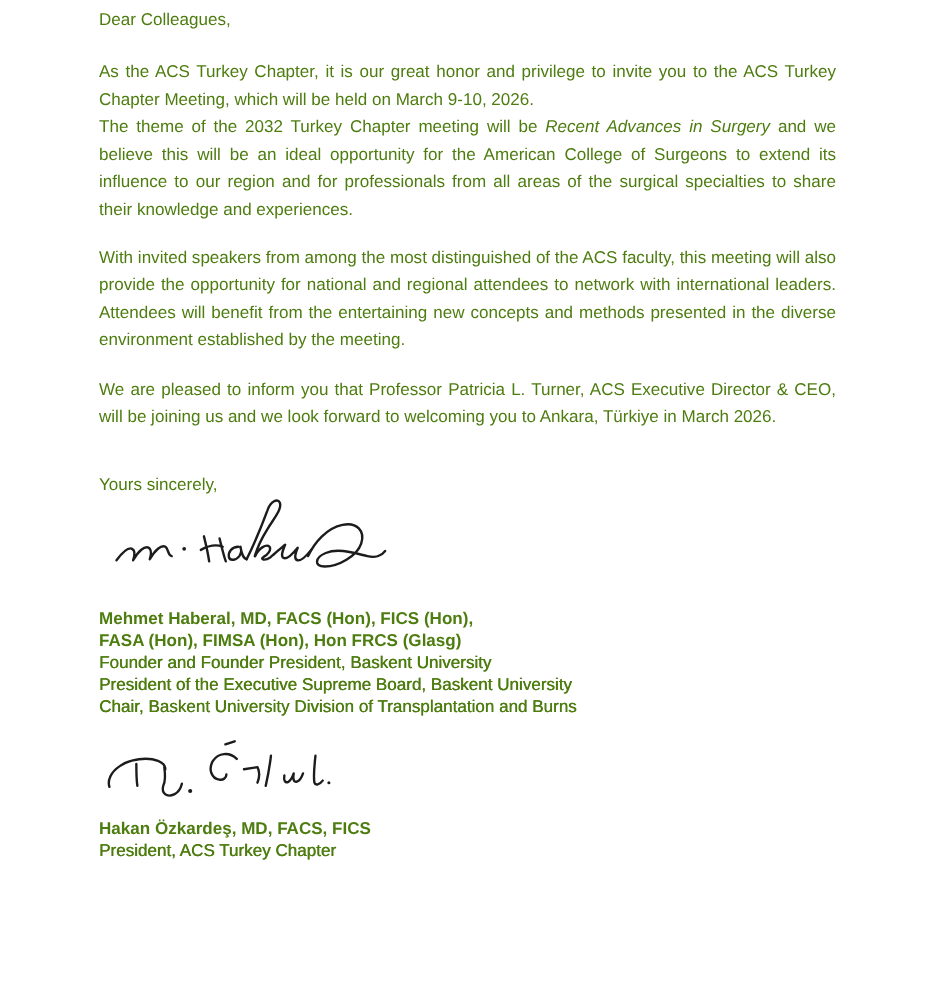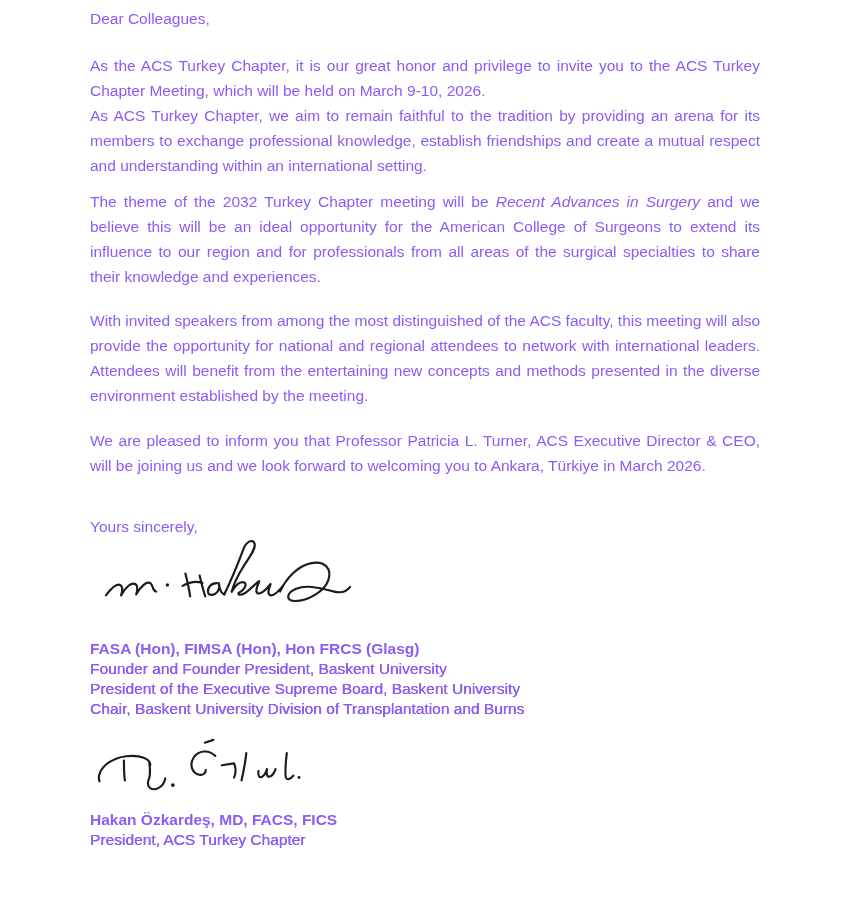--- a/index.html
+++ b/index.html
@@ -4,21 +4,21 @@
 <style>
   * { margin: 0; padding: 0; box-sizing: border-box; }
   html, body { background: #ffffff; }
   .page {
     position: relative;
     width: 852px;
     height: 901px;
     background: #ffffff;
     overflow: hidden;
     font-family: "Liberation Sans", "DejaVu Sans", sans-serif;
-    color: #8b5cf6;
+    color: #4d7c0f;
   }
   .letter {
     padding: 6px 92px 0 90px;
   }
   .salutation {
     font-size: 15.5px;
     line-height: 25px;
     margin-bottom: 22px;
     text-align: left;
   }
@@ -60,21 +60,20 @@
 </head>
 <body>
 
 <div class="page">
   <div class="letter">
 
     <div class="salutation">Dear Colleagues,</div>
 
     <p class="body-par p1">As the ACS Turkey Chapter, it is our great honor and privilege to invite you to the ACS Turkey Chapter Meeting, which will be held on March 9-10, 2026.</p>
 
-    <p class="body-par p2">As ACS Turkey Chapter, we aim to remain faithful to the tradition by providing an arena for its members to exchange professional knowledge, establish friendships and create a mutual respect and understanding within an international setting.</p>
 
     <p class="body-par p3"><span>The theme of the 2032 Turkey Chapter meeting will be </span><span class="emphasis">Recent Advances in Surgery</span><span> and we believe this will be an ideal opportunity for the American College of Surgeons to extend its influence to our region and for professionals from all areas of the surgical specialties to share their knowledge and experiences.</span></p>
 
     <p class="body-par p4">With invited speakers from among the most distinguished of the ACS faculty, this meeting will also provide the opportunity for national and regional attendees to network with international leaders. Attendees will benefit from the entertaining new concepts and methods presented in the diverse environment established by the meeting.</p>
 
     <p class="body-par p5">We are pleased to inform you that Professor Patricia L. Turner, ACS Executive Director &amp; CEO, will be joining us and we look forward to welcoming you to Ankara, Türkiye in March 2026.</p>
 
     <div class="closing">Yours sincerely,</div>
 
     <svg class="sig1" width="248" height="84" viewBox="0 0 262 85" xmlns="http://www.w3.org/2000/svg">
@@ -85,20 +84,21 @@
         <path d="M101 43 C103 51 105 60 107 65"></path>
         <path d="M119 51 C113 51 109 56 110 61 C111 65 117 64 120 60 C122 57 122 53 121 51 C122 56 123 62 127 63"></path>
         <path d="M127 63 C133 51 141 32 147 16 C150 7 157 4 159 9 C161 15 153 24 147 34 C142 42 137 52 135 60"></path>
         <path d="M135 60 C139 52 146 48 149 51 C151 54 147 59 143 61 C140 63 144 65 150 61 C155 57 161 51 164 49 C162 54 159 61 163 62 C167 63 172 57 176 52 C174 57 172 63 176 64 C180 65 185 59 189 54"></path>
         <path d="M186 60 C192 47 204 33 219 30 C233 27 241 36 237 48 C233 60 215 70 202 70 C191 70 193 61 203 57 C215 52 230 57 243 60 C251 62 257 59 260 55"></path>
       </g>
       <circle cx="67" cy="53" r="1.8" fill="#1c1c1c"></circle>
     </svg>
 
     <div class="signature-block">
+      <div class="sig-line sig-name">Mehmet Haberal, MD, FACS (Hon), FICS (Hon),</div>
       <div class="sig-line sig-name">FASA (Hon), FIMSA (Hon), Hon FRCS (Glasg)</div>
       <div class="sig-line sig-title">Founder and Founder President, Baskent University</div>
       <div class="sig-line sig-title">President of the Executive Supreme Board, Baskent University</div>
       <div class="sig-line sig-title">Chair, Baskent University Division of Transplantation and Burns</div>
     </div>
 
     <svg class="sig2" width="222" height="64" viewBox="0 0 228 68" xmlns="http://www.w3.org/2000/svg">
       <g fill="none" stroke="#1c1c1c" stroke-width="2.3" stroke-linecap="round" stroke-linejoin="round">
         <path d="M4 46 C2 40 5 32 14 26 C24 19 41 17 51 21 C56 23 58 26 58 29"></path>
         <path d="M30 24 C30 31 30 39 31 45"></path>

